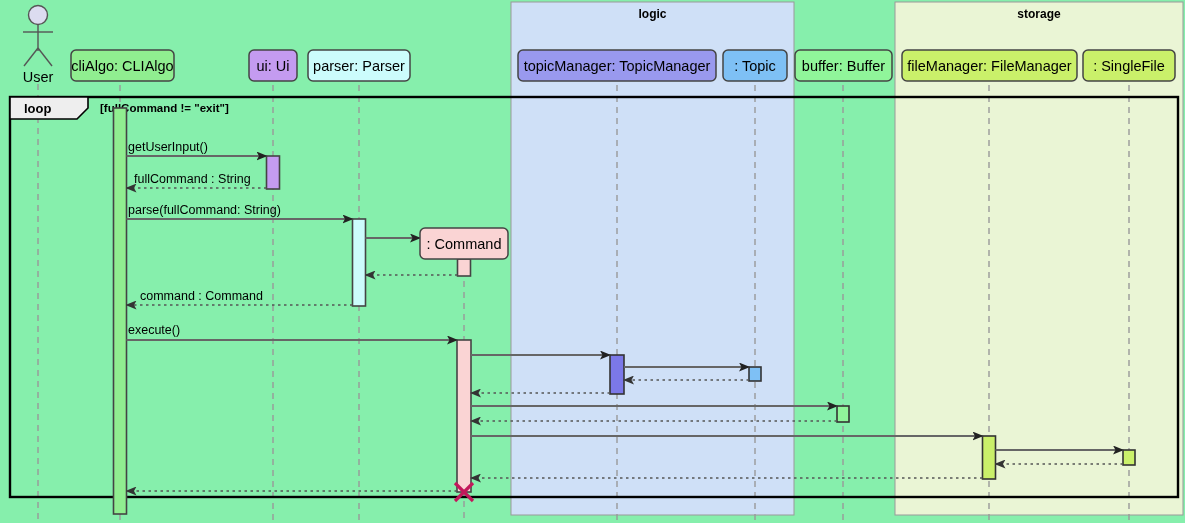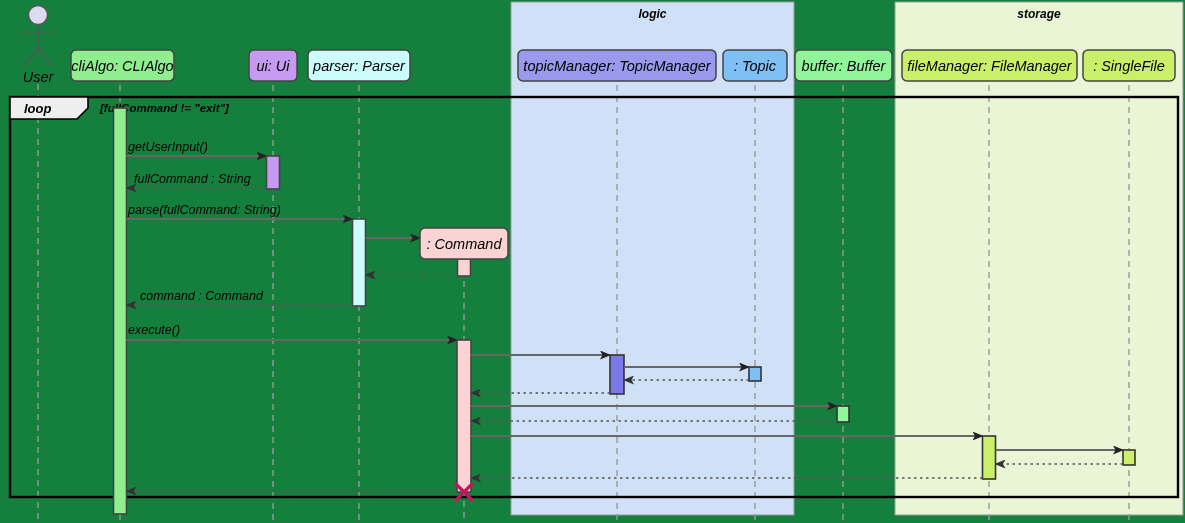--- a/index.html
+++ b/index.html
@@ -8,23 +8,22 @@
     padding: 0;
     background: #ffffff;
   }
   body {
     font-family: "Liberation Sans", sans-serif;
   }
   #diagram-root {
     position: relative;
     width: 1185px;
     height: 523px;
-    background: #15803d;
+    background: #86efac;
     overflow: hidden;
-    font-style: italic;
   }
   svg#diagram-svg {
     position: absolute;
     left: 0;
     top: 0;
     width: 1185px;
     height: 523px;
     display: block;
   }
   .grp-title {

